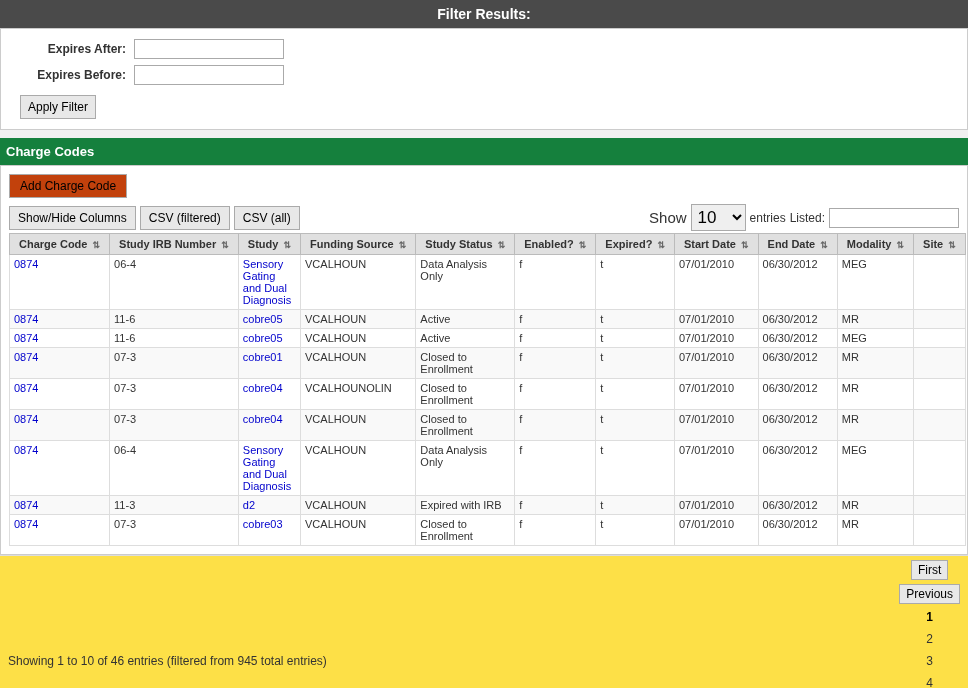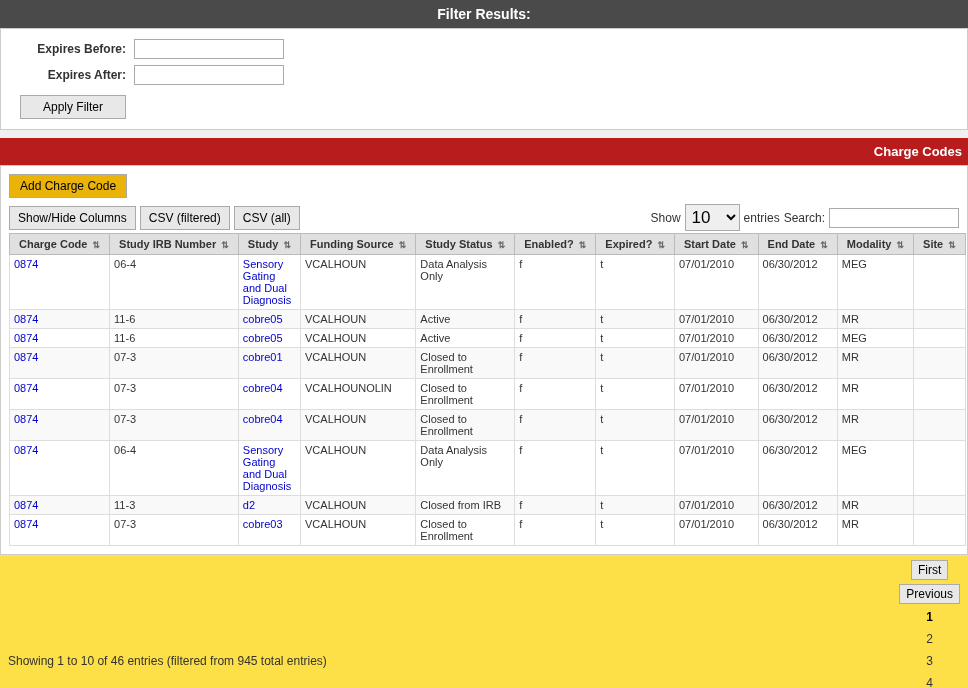--- a/index.html
+++ b/index.html
@@ -37,47 +37,47 @@
     .filter-input {
       border: 1px solid #aaa;
       padding: 2px 4px;
       width: 150px;
       font-size: 12px;
     }
 
     .apply-btn {
       margin-top: 4px;
       margin-left: 4px;
-      padding: 4px 22px;
+      padding: 4px 7px;
       font-size: 12px;
       background: #e8e8e8;
       border: 1px solid #aaa;
       cursor: pointer;
     }
 
     .section-header {
-      background: #b91c1c;
+      background: #15803d;
       color: white;
-      text-align: right;
+      text-align: left;
       padding: 6px;
       font-weight: bold;
       font-size: 13px;
       margin-top: 8px;
     }
 
     .table-section {
       background: #fff;
       border: 1px solid #ccc;
       padding: 8px;
     }
 
     .add-btn {
       padding: 4px 10px;
       font-size: 12px;
-      background: #eab308;
+      background: #c2410c;
       border: 1px solid #aaa;
       cursor: pointer;
       margin-bottom: 6px;
     }
 
     .count-text {
       font-size: 13px;
       font-weight: bold;
       margin-bottom: 8px;
     }
@@ -97,21 +97,21 @@
       cursor: pointer;
     }
 
     .toolbar-right {
       margin-left: auto;
       display: flex;
       align-items: center;
       gap: 4px;
     }
 
-    .show-label { font-size: 12px; }
+    .show-label { font-size: 15px; }
 
     .show-select {
       padding: 2px;
       font-size: 17px;
       border: 1px solid #aaa;
     }
 
     .search-input {
       border: 1px solid #aaa;
       padding: 2px 4px;
@@ -193,25 +193,25 @@
   </style>
 </head>
 <body>
 
 <div class="filter-header">
   <span>Filter Results:</span>
 </div>
 
 <div class="filter-section">
   <div class="filter-row">
-    <label class="filter-label">Expires Before:</label>
+    <label class="filter-label">Expires After:</label>
     <input class="filter-input" type="text" value="" style="">
   </div>
   <div class="filter-row">
-    <label class="filter-label">Expires After:</label>
+    <label class="filter-label">Expires Before:</label>
     <input class="filter-input" type="text" value="" style="">
   </div>
   <button class="apply-btn">Apply Filter</button>
 </div>
 
 <div class="section-header">
   <span>Charge Codes</span>
 </div>
 
 <div class="table-section">
@@ -223,21 +223,21 @@
     <button class="toolbar-btn">CSV (all)</button>
     <div class="toolbar-right">
       <span class="show-label">Show</span>
       <select class="show-select">
         <option>10</option>
         <option>25</option>
         <option>50</option>
         <option>100</option>
       </select>
       <span>entries</span>
-      <span>Search:</span>
+      <span>Listed:</span>
       <input class="search-input" type="text" style="">
     </div>
   </div>
 
   <table>
     <thead>
       <tr>
         <th>Charge Code <span class="sort-arrows">⇅</span></th>
         <th>Study IRB Number <span class="sort-arrows">⇅</span></th>
         <th>Study <span class="sort-arrows">⇅</span></th>
@@ -341,21 +341,21 @@
           <td>07/01/2010</td>
           <td>06/30/2012</td>
           <td>MEG</td>
           <td></td>
         </tr>
         <tr>
           <td><a class="link-cell">0874</a></td>
           <td>11-3</td>
           <td><a class="link-cell">d2</a></td>
           <td>VCALHOUN</td>
-          <td>Closed from IRB</td>
+          <td>Expired with IRB</td>
           <td>f</td>
           <td>t</td>
           <td>07/01/2010</td>
           <td>06/30/2012</td>
           <td>MR</td>
           <td></td>
         </tr>
         <tr>
           <td><a class="link-cell">0874</a></td>
           <td>07-3</td>

